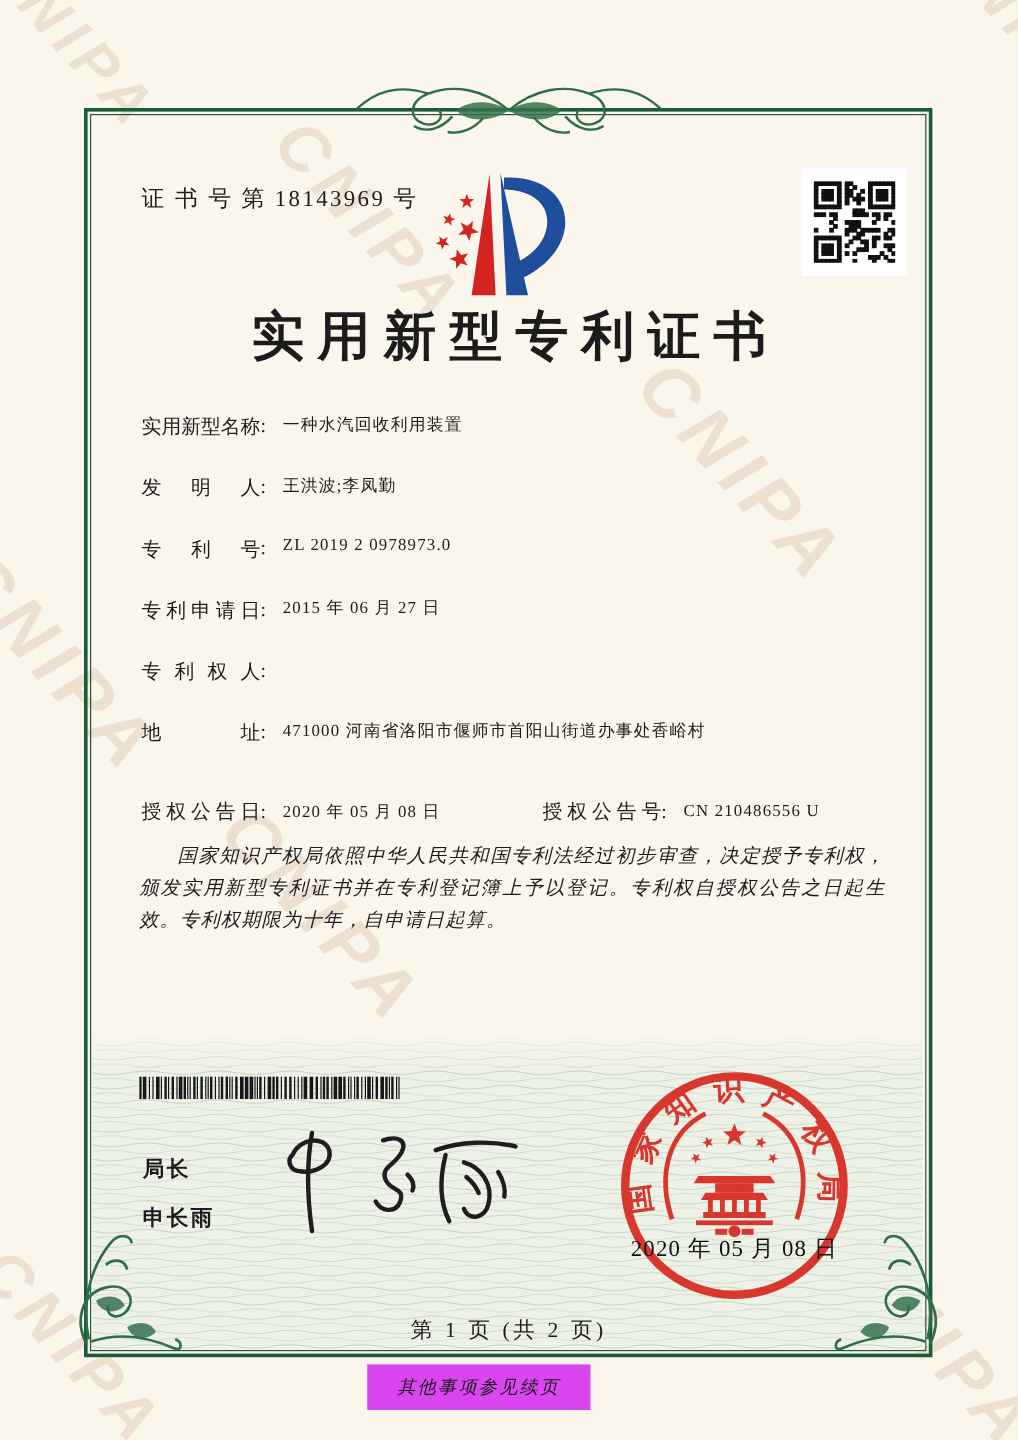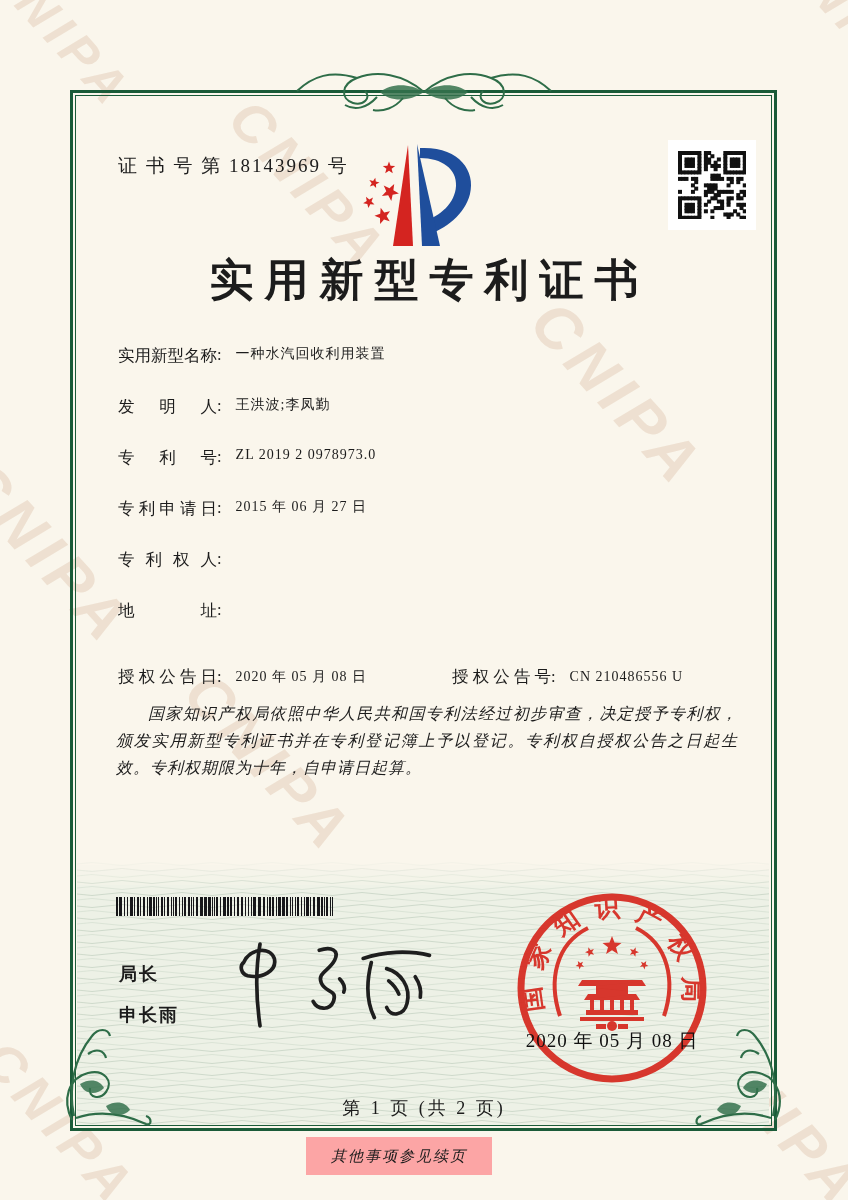--- a/index.html
+++ b/index.html
@@ -40,21 +40,21 @@
   .barcode{position:absolute;left:116px;top:897px;z-index:5;}
   .signer{position:absolute;left:119px;top:962px;z-index:5;
           font-family:"Liberation Sans","DejaVu Sans",sans-serif;font-size:18px;}
   .signer div{margin-bottom:17px;letter-spacing:2px;font-weight:bold;}
   .sig-svg{position:absolute;left:225px;top:938px;z-index:5;}
   .seal{position:absolute;left:512px;top:888px;z-index:6;}
   .seal-date{position:absolute;left:510px;top:1028px;width:204px;text-align:center;
              font-size:19px;letter-spacing:1px;color:#101010;z-index:7;}
   .page-ind{position:absolute;left:0;right:0;top:1096px;text-align:center;font-size:18px;
             letter-spacing:3px;z-index:5;}
-  .cont-note{position:absolute;left:306px;top:1137px;width:186px;height:38px;background:#fca5a5;
+  .cont-note{position:absolute;left:306px;top:1137px;width:186px;height:38px;background:#d946ef;
              display:flex;align-items:center;justify-content:center;font-size:15px;
              font-style:italic;letter-spacing:2px;z-index:5;}
 </style>
 </head>
 <body>
 
 <div class="page">
 
   <div class="wm" style="left:-34px;top:2px;font-size:50px;">CNIPA</div>
   <div class="wm" style="left:758px;top:-12px;font-size:50px;">CNIPA</div>
@@ -392,20 +392,21 @@
         <span class="f-colon">:</span>
       <span class="f-value">2015 年 06 月 27 日</span>
     </div>
     <div class="field-row">
       <span class="f-label">专利权人</span>
         <span class="f-colon">:</span>
     </div>
     <div class="field-row">
       <span class="f-label">地址</span>
         <span class="f-colon">:</span>
+      <span class="f-value">471000 河南省洛阳市偃师市首阳山街道办事处香峪村</span>
     </div>
     <div class="field-row">
       <span class="grant-g1">
         <span class="f-label">授权公告日</span>
           <span class="f-colon">:</span>
         <span class="f-value">2020 年 05 月 08 日</span>
       </span>
       <span class="grant-g2">
         <span class="f-label">授权公告号</span>
           <span class="f-colon">:</span>

